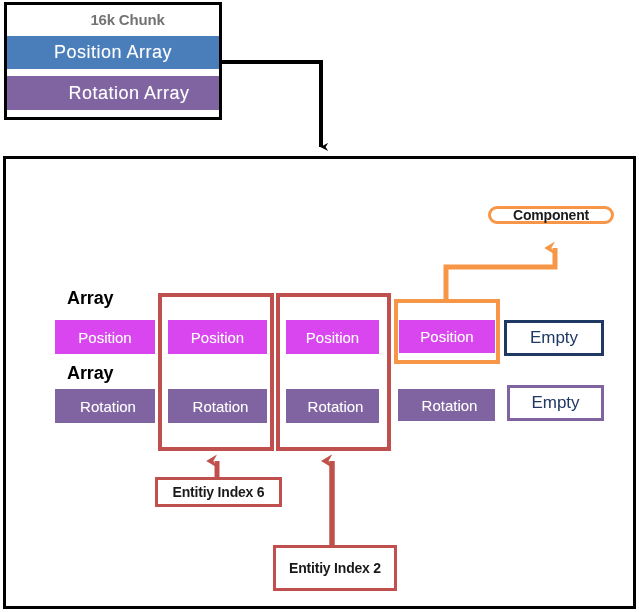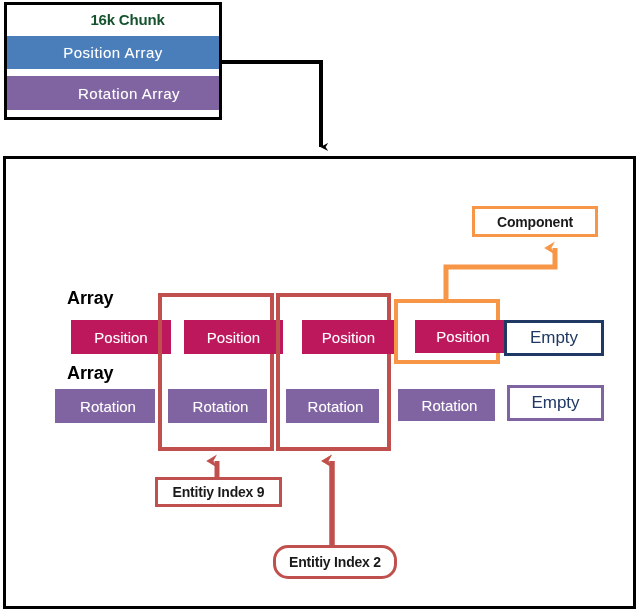--- a/index.html
+++ b/index.html
@@ -19,27 +19,27 @@
 
   
   .chunk-panel {
     left: 4px; top: 2px; width: 218px; height: 118px;
     border: 3px solid #000000;
     background: #ffffff;
   }
   .chunk-title {
     left: 4px; top: 6px; width: 218px; height: 26px;
     display: flex; align-items: center; justify-content: center;
-    font-size: 15px; font-weight: bold; color: #14532d;
+    font-size: 15px; font-weight: bold; color: #737373;
     letter-spacing: -0.2px;
     padding-left: 29px;
   }
   .chunk-bar {
     display: flex; align-items: center; justify-content: center;
-    color: #ffffff; font-size: 15px; letter-spacing: 0.5px;
+    color: #ffffff; font-size: 18px; letter-spacing: 0.5px;
     text-shadow: 0 0 1px rgba(255,255,255,0.35);
   }
   .chunk-bar.pos { left: 7px; top: 36px; width: 212px; height: 33px; background: #4A7EBB; }
   .chunk-bar.rot { left: 7px; top: 76px; width: 212px; height: 34px; background: #8064A2; padding-left: 32px; }
 
   
   .main-frame {
     left: 3px; top: 156px; width: 633px; height: 453px;
     border: 3px solid #000000;
     background: #ffffff;
@@ -50,21 +50,21 @@
     left: 0; top: 0; width: 639px; height: 612px;
     pointer-events: none;
   }
 
   
   .cell {
     display: flex; align-items: center; justify-content: center;
     color: #ffffff; font-size: 15px;
     text-shadow: 0 0 1px rgba(255,255,255,0.30);
   }
-  .cell.pos { background: #be185d; margin-left: 16px; }
+  .cell.pos { background: #d946ef; }
   .cell.rot { background: #8064A2; padding-left: 6px; }
 
   .cell-empty {
     display: flex; align-items: center; justify-content: center;
     background: #ffffff; font-size: 17px; color: #1F3864;
   }
   .cell-empty.navy { border: 3px solid #1F3864; color: #1F3864; }
   .cell-empty.purple { border: 3px solid #8064A2; color: #1F3864; }
 
   
@@ -112,24 +112,24 @@
   <div class="abs cell pos" style="left:286px; top:320px; width:93px; height:34px;">Position</div>
   <div class="abs cell rot" style="left:286px; top:389px; width:93px; height:34px;">Rotation</div>
 
   <div class="abs group-orange" style="left:394px; top:299px; width:106px; height:65px;"></div>
   <div class="abs cell pos" style="left:399px; top:320px; width:96px; height:33px;">Position</div>
   <div class="abs cell rot" style="left:398px; top:389px; width:97px; height:32px;">Rotation</div>
 
   <div class="abs cell-empty navy" style="left:504px; top:320px; width:100px; height:36px;">Empty</div>
   <div class="abs cell-empty purple" style="left:507px; top:385px; width:97px; height:36px;">Empty</div>
 
-  <div class="abs callout orange" style="left:472px; top:206px; width:126px; height:31px;">Component</div>
+  <div class="abs callout orange" style="left:488px; top:206px; width:126px; height:18px;border-radius:12px;">Component</div>
 
-  <div class="abs callout red" style="left:155px; top:477px; width:127px; height:30px;">Entitiy Index 9</div>
-  <div class="abs callout red" style="left:273px; top:545px; width:124px; height:34px;border-radius:15px;">Entitiy Index 2</div>
+  <div class="abs callout red" style="left:155px; top:477px; width:127px; height:30px;">Entitiy Index 6</div>
+  <div class="abs callout red" style="left:273px; top:545px; width:124px; height:46px;">Entitiy Index 2</div>
 
   <svg class="abs connectors" viewBox="0 0 639 612" xmlns="http://www.w3.org/2000/svg">
     <defs>
       <marker id="arrow-black" markerWidth="9" markerHeight="9" refX="4.5" refY="7.6" orient="auto" markerUnits="userSpaceOnUse">
         <path d="M0.4,0.4 L4.5,8.3 L8.6,0.4 L4.5,3.0 Z" fill="#000000"></path>
       </marker>
       <marker id="arrow-red" markerWidth="14" markerHeight="13" refX="7" refY="11.4" orient="auto" markerUnits="userSpaceOnUse">
         <path d="M0.6,11.4 L7,0.6 L13.4,11.4 L7,7.8 Z" fill="#C0504D"></path>
       </marker>
       <marker id="arrow-orange" markerWidth="14" markerHeight="13" refX="7" refY="11.4" orient="auto" markerUnits="userSpaceOnUse">

